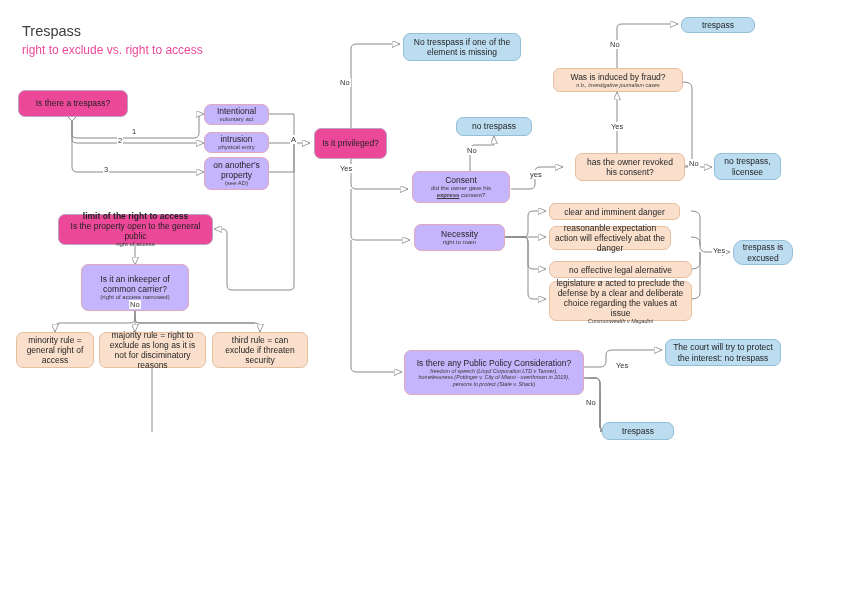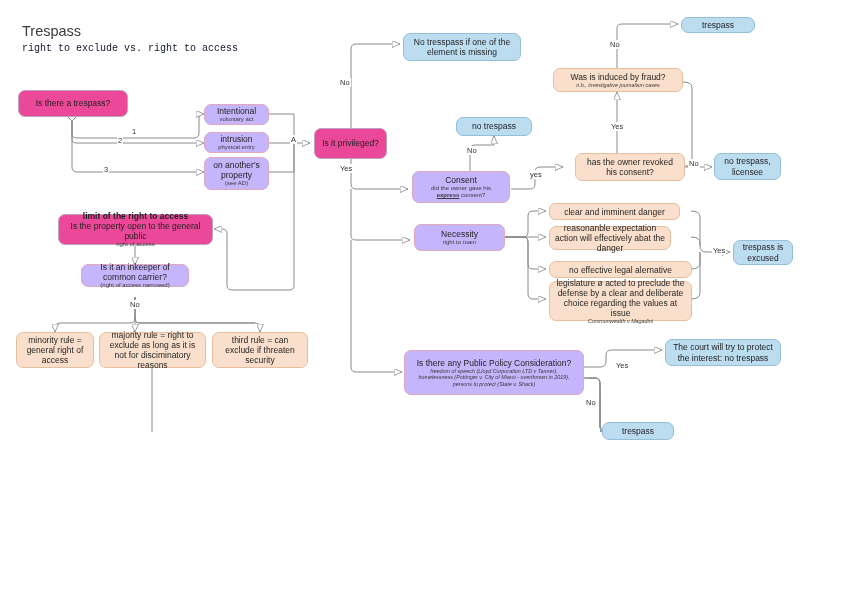--- a/index.html
+++ b/index.html
@@ -21,21 +21,21 @@
   .node .t2{font-size:6px;color:#3a3a3a;}
   .node .t3{font-size:5.4px;color:#3a3a3a;font-style:italic;}
   .node.purple{background:#ec4899;border-color:#bda3c2;}
   .node.pink{background:#c4b5fd;border-color:#e0a9bd;}
   .node.orange{background:#fae0cc;border-color:#e5bf9f;}
   .node.blue{background:#bcdcf0;border-color:#94bfd8;}
   .bold{font-weight:bold;}
   .ul{text-decoration:underline;font-weight:bold;}
   #title{position:absolute;left:22px;top:22px;}
   #title .main{font-size:14.5px;color:#3c3c3c;line-height:1.35;}
-  #title .sub{font-size:10px;color:#0f172a;line-height:1.35;font-family:Liberation Mono, monospace;}
+  #title .sub{font-size:12px;color:#ec4899;line-height:1.35;}
   .elabel{position:absolute;font-size:7.5px;color:#333;background:#fff;
     padding:0 1px;white-space:nowrap;}
 </style>
 </head>
 <body>
 
 <div id="canvas">
 
   <div id="title">
     <div class="main">Trespass</div>
@@ -184,21 +184,21 @@
 
   <div class="node orange" style="left:549px;top:261px;width:143px;height:17px;">
     <span class="t1">no effective legal alernative</span>
   </div>
 
   <div class="node orange" style="left:549px;top:281px;width:143px;height:40px;">
     <span class="t1">legislature ø acted to preclude the defense by a clear and deliberate choice regarding the values at issue</span>
     <span class="t3">Commonwealth v Magadini</span>
   </div>
 
-  <div class="node blue" style="left:733px;top:240px;width:60px;height:25px;">
+  <div class="node blue" style="left:733px;top:240px;width:60px;height:25px;border-radius:10px;">
     <span class="t1">trespass is excused</span>
   </div>
 
   <div class="node pink" style="left:404px;top:350px;width:180px;height:45px;">
     <span class="t1">Is there any Public Policy Consideration?</span>
     <span class="t3">freedom of speech (Lloyd Corporation LTD v Tanner),</span>
     <span class="t3">homelessness (Pottinger v. City of Miami - overthrown in 2019),</span>
     <span class="t3">persons to protect (State v. Shack)</span>
   </div>
 
@@ -209,21 +209,21 @@
   <div class="node blue" style="left:602px;top:422px;width:72px;height:18px;">
     <span class="t1">trespass</span>
   </div>
 
   <div class="node purple" style="left:58px;top:214px;width:155px;height:31px;">
     <span class="t1 bold">limit of the right to access</span>
     <span class="t1">Is the property open to the general public</span>
     <span class="t2">right of access</span>
   </div>
 
-  <div class="node pink" style="left:81px;top:264px;width:108px;height:23px;">
+  <div class="node pink" style="left:81px;top:264px;width:108px;height:47px;">
     <span class="t1">Is it an inkeeper of common carrier?</span>
     <span class="t2">(right of access narrowed)</span>
   </div>
 
   <div class="node orange" style="left:16px;top:332px;width:78px;height:36px;">
     <span class="t1">minority rule = general right of access</span>
   </div>
 
   <div class="node orange" style="left:99px;top:332px;width:107px;height:36px;">
     <span class="t1">majority rule = right to exclude as long as it is not for disciminatory reasons</span>

